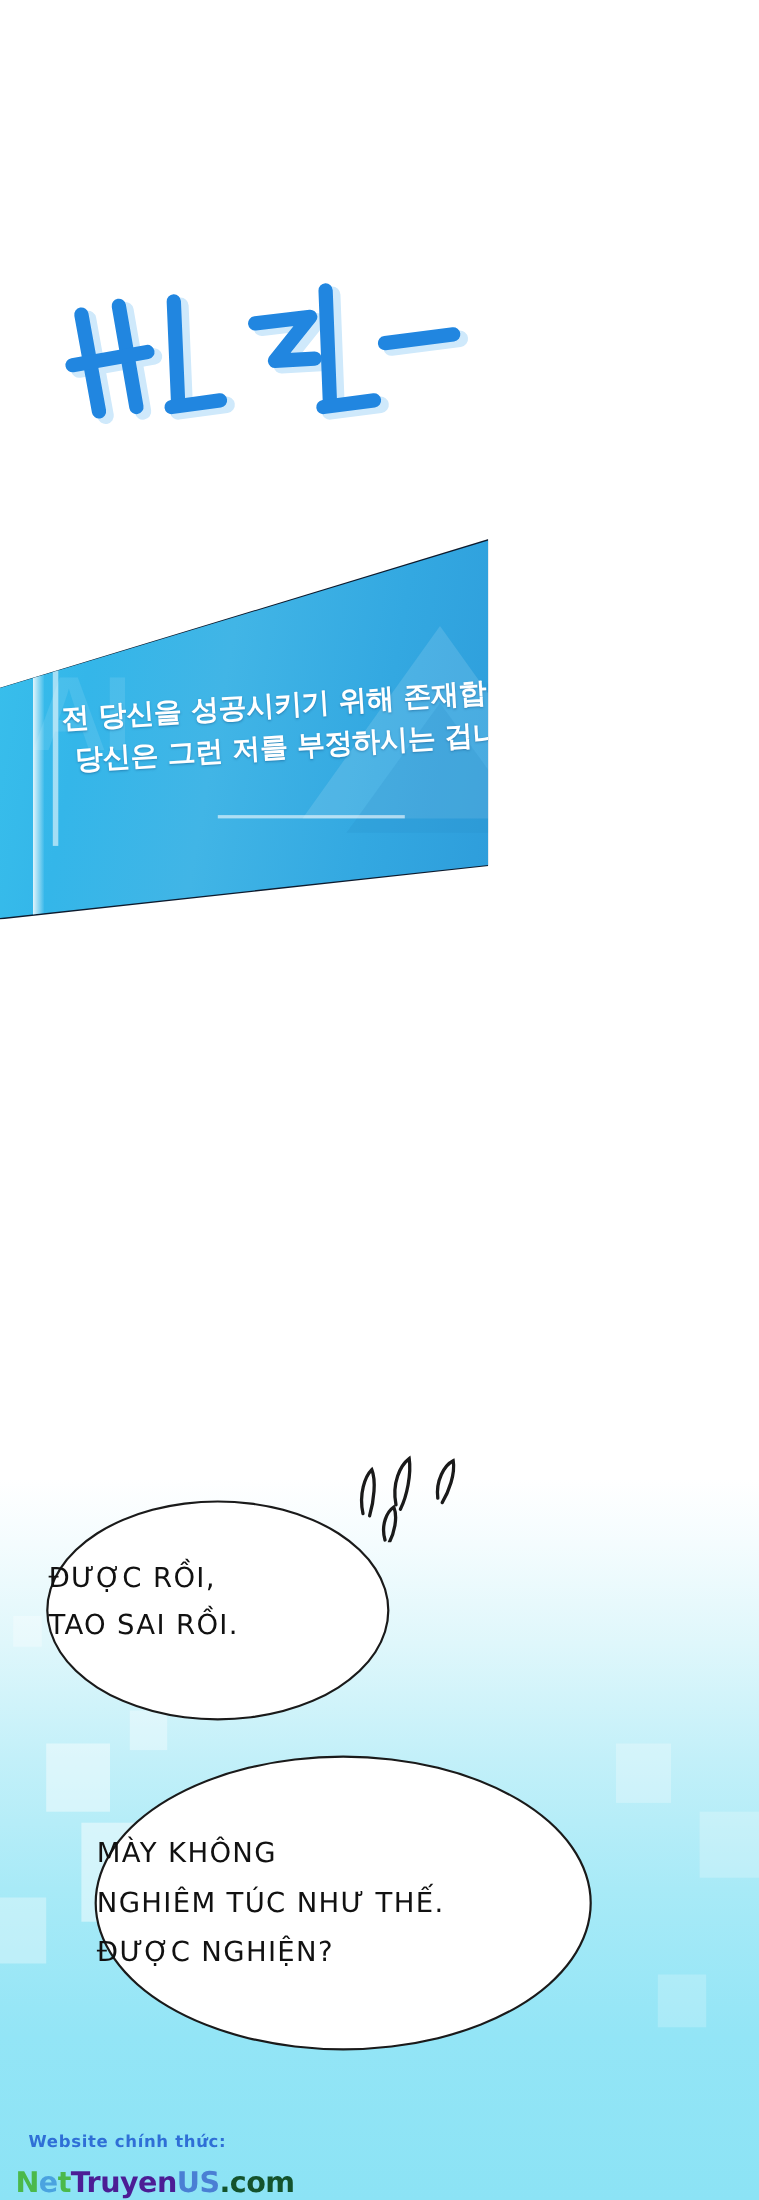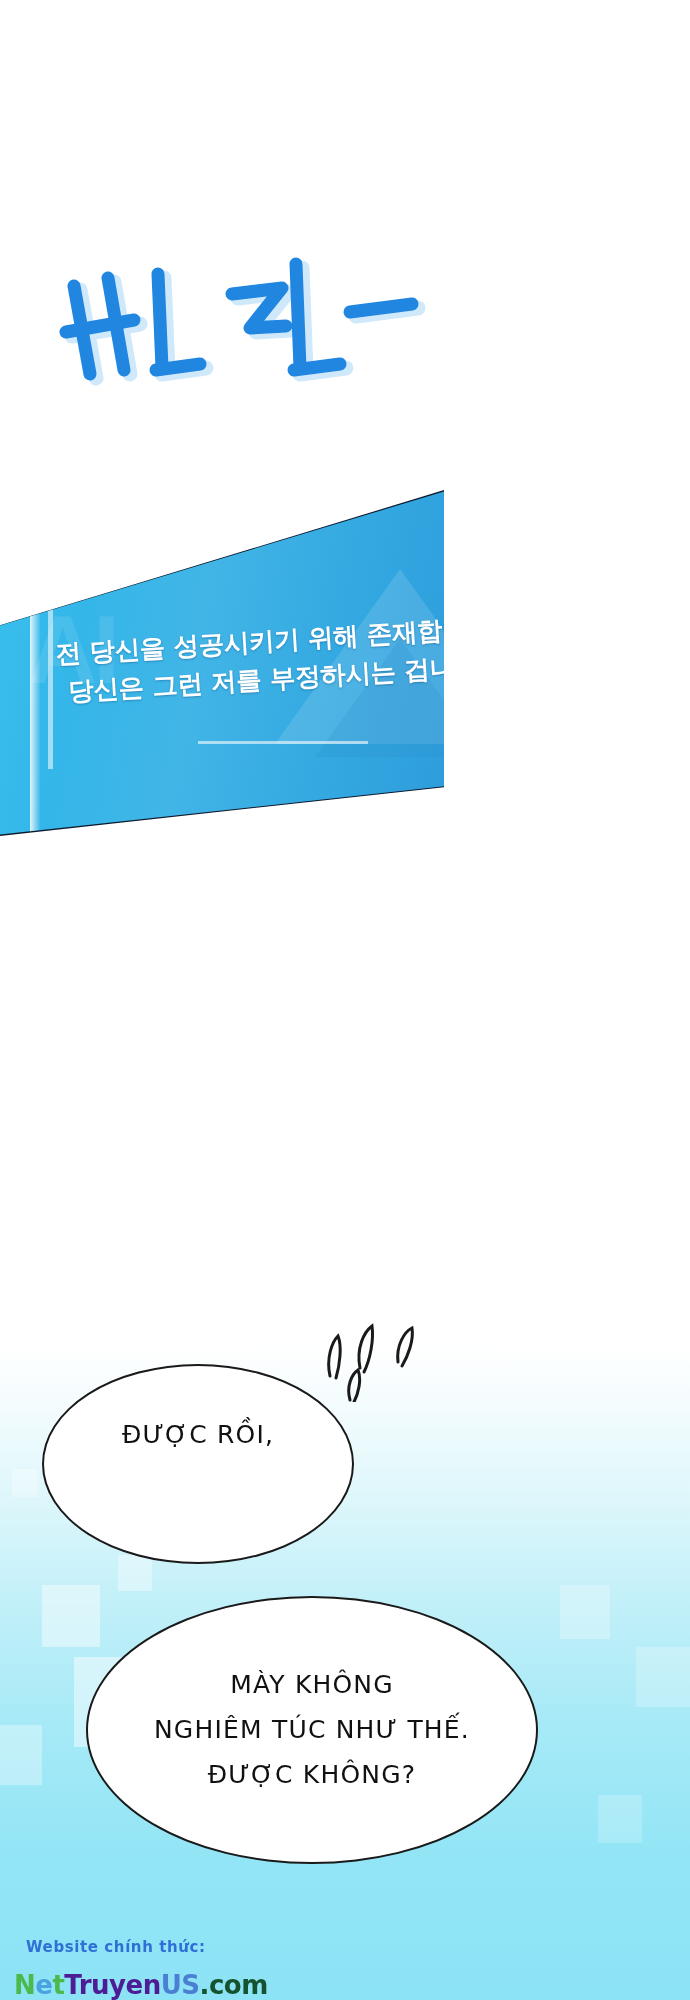--- a/index.html
+++ b/index.html
@@ -139,21 +139,20 @@
     position:absolute; z-index:20;
     background:#ffffff;
     border:2.2px solid #1a1a1a;
     border-radius:50%;
   }
   #bubble-1 { left:42px; top:1364px; width:312px; height:200px; }
   #bubble-2 { left:86px; top:1596px; width:452px; height:268px; }
 
   .bub-text {
     position:absolute; left:0; width:100%;
-    text-align:center;
     font-family:"DejaVu Sans", sans-serif;
     color:#111111;
     font-weight:500;
   }
   #bubble-1 .bub-text { top:48px; font-size:25px; line-height:42px; letter-spacing:1.2px; }
   #bubble-2 .bub-text { top:64px; font-size:25px; line-height:45px; letter-spacing:1.2px; }
 
   
   .emph { position:absolute; z-index:21; }
 
@@ -256,28 +255,29 @@
       <path d="M14 64 C10 46 16 30 22 24 C26 34 24 52 20 66"></path>
       <path d="M44 56 C40 36 48 20 56 14 C58 28 54 48 48 60"></path>
       <path d="M82 50 C80 34 88 20 96 16 C98 28 92 44 86 54"></path>
       <path d="M34 88 C30 74 36 62 42 58 C46 68 42 82 38 90"></path>
     </g>
   </svg>
 
   <div class="bub" id="bubble-1">
     <div class="bub-text">
       <div>ĐƯỢC RỒI,</div>
+      <div>TAO SAI RỒI.</div>
     </div>
   </div>
 
   <div class="bub" id="bubble-2">
     <div class="bub-text">
       <div>MÀY KHÔNG</div>
       <div>NGHIÊM TÚC NHƯ THẾ.</div>
-      <div>ĐƯỢC KHÔNG?</div>
+      <div>ĐƯỢC NGHIỆN?</div>
     </div>
   </div>
 
   <div class="footer">
     <div class="ft-top">Website chính thức:</div>
     <div class="ft-bot">
       <span class="c-net1">N</span><span class="c-net2">e</span><span class="c-net3">t</span><span class="c-tru">Truyen</span><span class="c-us">US</span><span class="c-com">.com</span>
     </div>
   </div>
 

